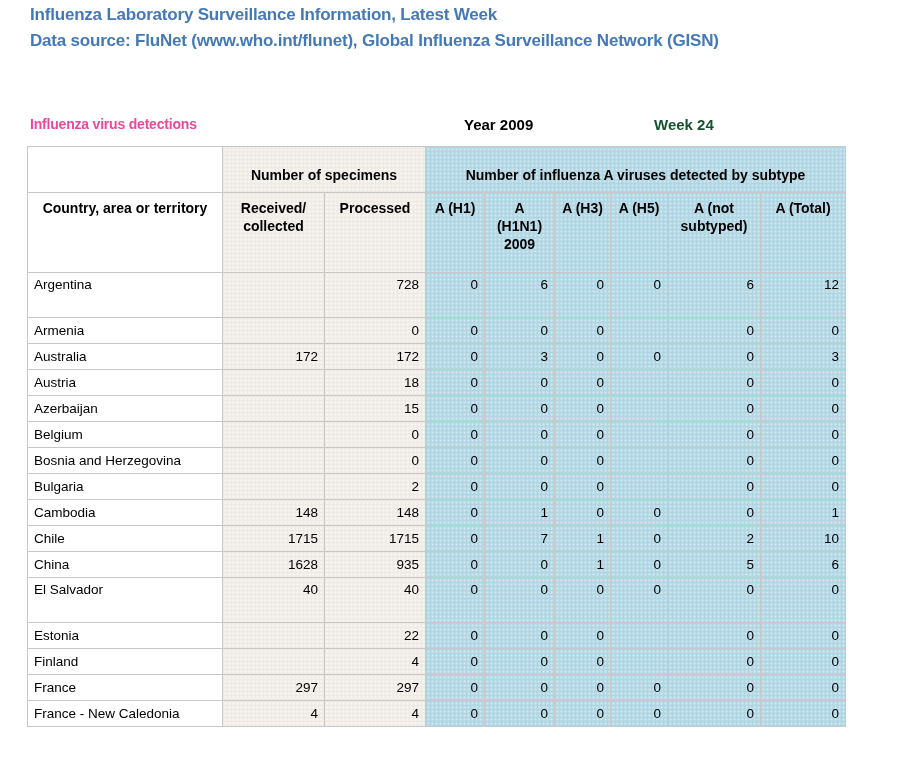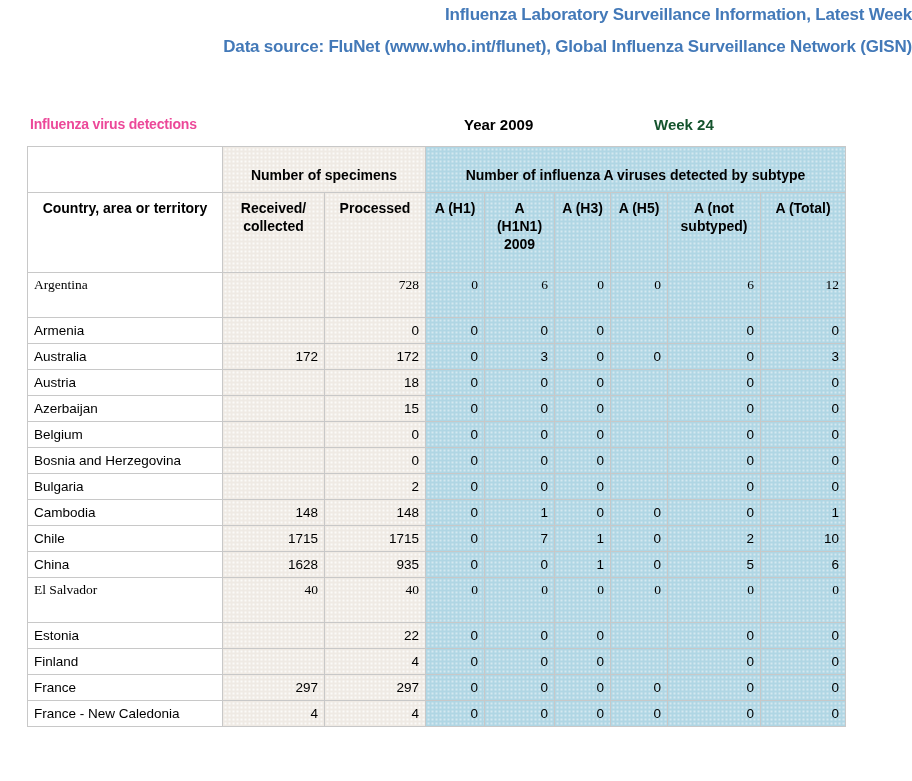--- a/index.html
+++ b/index.html
@@ -15,31 +15,30 @@
     position: relative;
     width: 912px;
     height: 781px;
     background: #ffffff;
   }
   .titles {
     position: absolute;
     top: 4px;
     left: 30px;
     width: 882px;
-    text-align: right;
   }
   .page-title, .data-source {
     color: #4379b8;
     font-weight: bold;
     font-size: 17px;
     letter-spacing: -0.2px;
     line-height: 22px;
     margin: 0;
   }
-  .data-source { margin-top: 10px; }
+  .data-source { margin-top: 4px; }
   .caption-row {
     position: absolute;
     top: 116px;
     left: 0;
     width: 912px;
     height: 20px;
   }
   .caption-row .tbl-title {
     position: absolute;
     left: 30px;
@@ -98,21 +97,21 @@
   .cell-blue {
     background-color: #b0d6e4;
     background-image: radial-gradient(rgba(255,255,255,0.45) 1px, rgba(0,0,0,0) 1.2px);
     background-size: 4px 4px;
   }
   tr.hrow1 { height: 46px; }
   tr.hrow1 th { font-weight: bold; text-align: center; vertical-align: top; padding-top: 20px; font-size: 14px; }
   tr.hrow2 { height: 80px; }
   tr.hrow2 th { font-weight: bold; text-align: center; vertical-align: top; padding-top: 6px; font-size: 14px; line-height: 18px; }
   tbody tr { height: 26px; }
-  tbody tr.tall { height: 45px; font-family: Liberation Serif, serif; }
+  tbody tr.tall { height: 45px; }
   tbody tr.tall td { vertical-align: top; padding-top: 4px; }
   td.cell-country { text-align: left; padding-left: 8px; }
   td.num { text-align: right; padding-right: 8px; }
 </style>
 </head>
 <body>
 
 <div class="page">
 
   <div class="titles">

